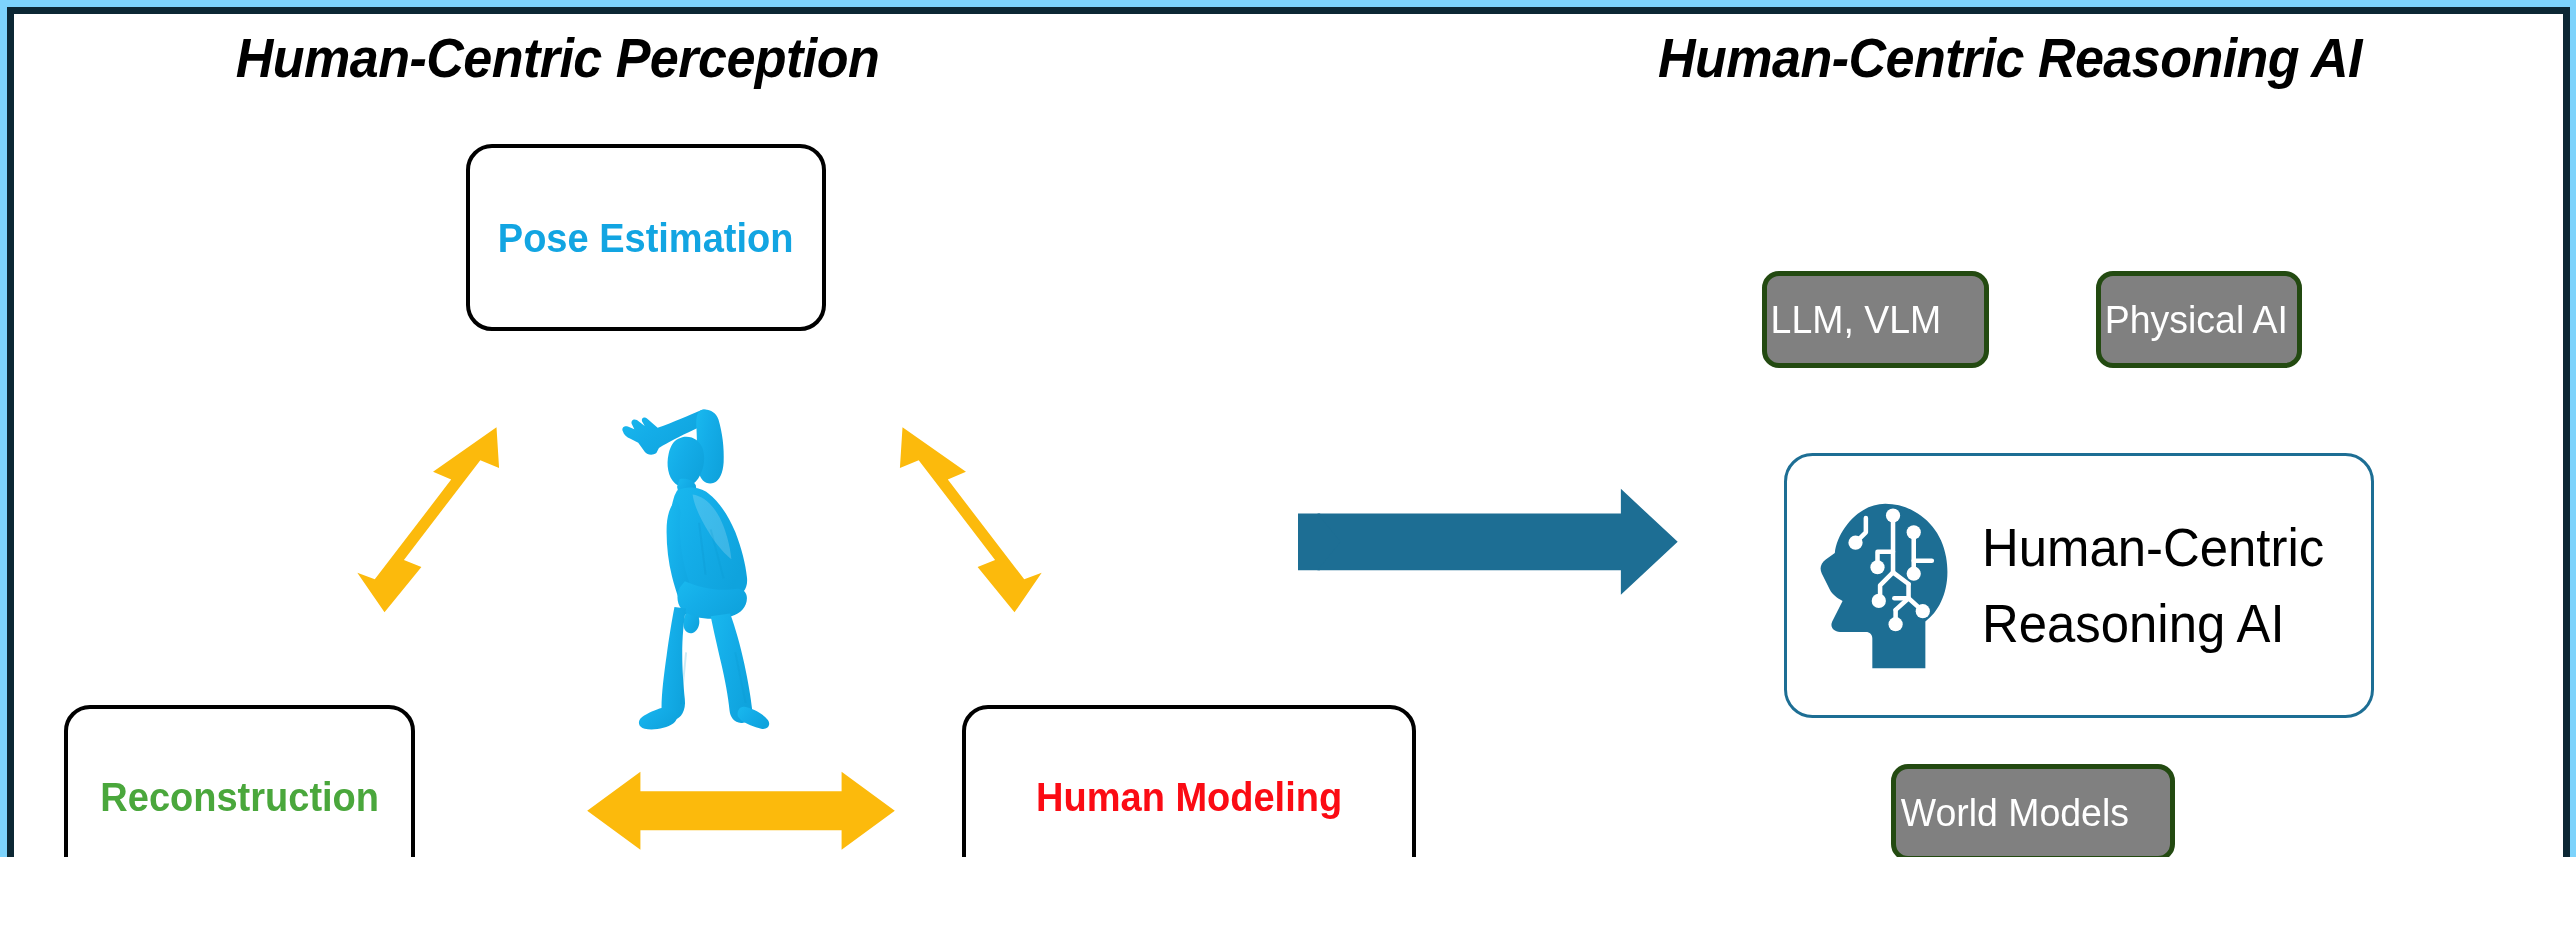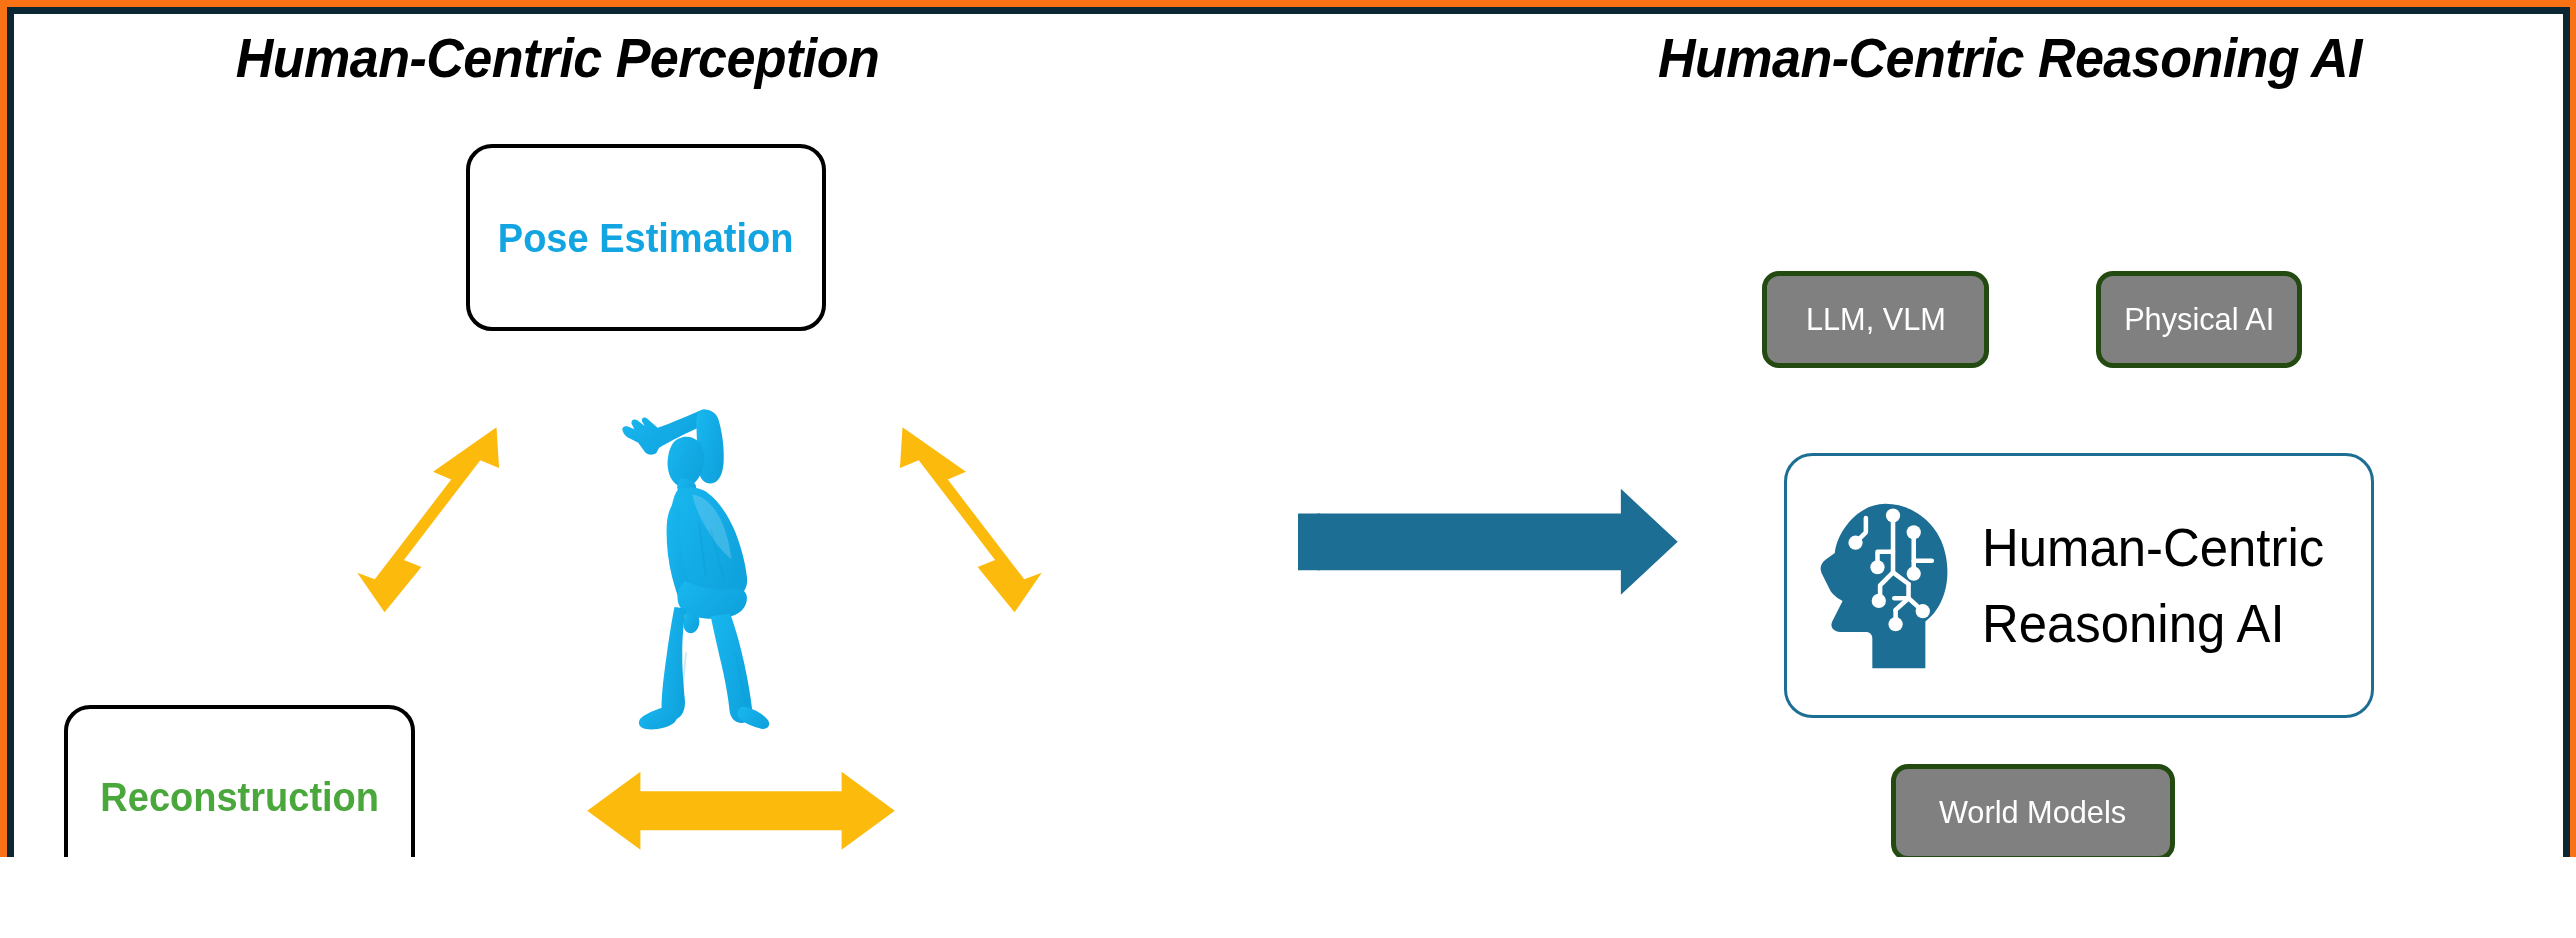--- a/index.html
+++ b/index.html
@@ -10,21 +10,21 @@
   }
   body {
     font-family: "Liberation Sans", sans-serif;
   }
 
   
   #figure {
     position: relative;
     width: 2576px;
     height: 857px;
-    background: #f97316;
+    background: #7dd3fc;
     box-sizing: border-box;
     overflow: hidden;
   }
 
   
   #outer-frame {
     position: absolute;
     left: 6.5px;
     top: 6.5px;
     width: 2563px;
@@ -103,23 +103,23 @@
 
   
   .pill {
     position: absolute;
     box-sizing: border-box;
     background: #808080;
     border: 5.2px solid #234a11;
     border-radius: 17px;
     display: flex;
     align-items: center;
-    justify-content: center;
+    justify-content: flex-start;
     color: #ffffff;
-    font-size: 32px;
+    font-size: 39px;
     white-space: nowrap;
   }
   .pill span { transform: scaleX(0.96); display: inline-block; }
 
   #pill-llm     { left: 1762px; top: 271px;  width: 227px; height: 97px; }
   #pill-phys    { left: 2096px; top: 271px;  width: 206px; height: 97px; }
   #pill-world   { left: 1891px; top: 764px; width: 284px; height: 97px; }
 
   
   #card-reasoning {
@@ -157,20 +157,23 @@
   <div class="section-title" id="title-right">Human-Centric Reasoning AI</div>
 
   <div class="pbox" id="box-recon">
     <span class="pbox-label" id="label-recon">Reconstruction</span>
   </div>
 
   <div class="pbox" id="box-pose">
     <span class="pbox-label" id="label-pose">Pose Estimation</span>
   </div>
 
+  <div class="pbox" id="box-model">
+    <span class="pbox-label" id="label-model">Human Modeling</span>
+  </div>
 
   <svg class="yarrow" id="arrow-ne" viewBox="0 0 380 350">
     <polygon fill="#fcba0c" points="268,54 272,117 243,105 125,259 152,270 95,340 53,279 80,289 198,135 170,123"></polygon>
   </svg>
 
   <svg class="yarrow" id="arrow-nw" viewBox="0 0 380 350">
     <polygon fill="#fcba0c" points="112,54 108,117 137,105 255,259 228,270 285,340 327,279 300,289 182,135 210,123"></polygon>
   </svg>
 
   <svg class="yarrow" id="arrow-h" viewBox="0 0 490 160">

